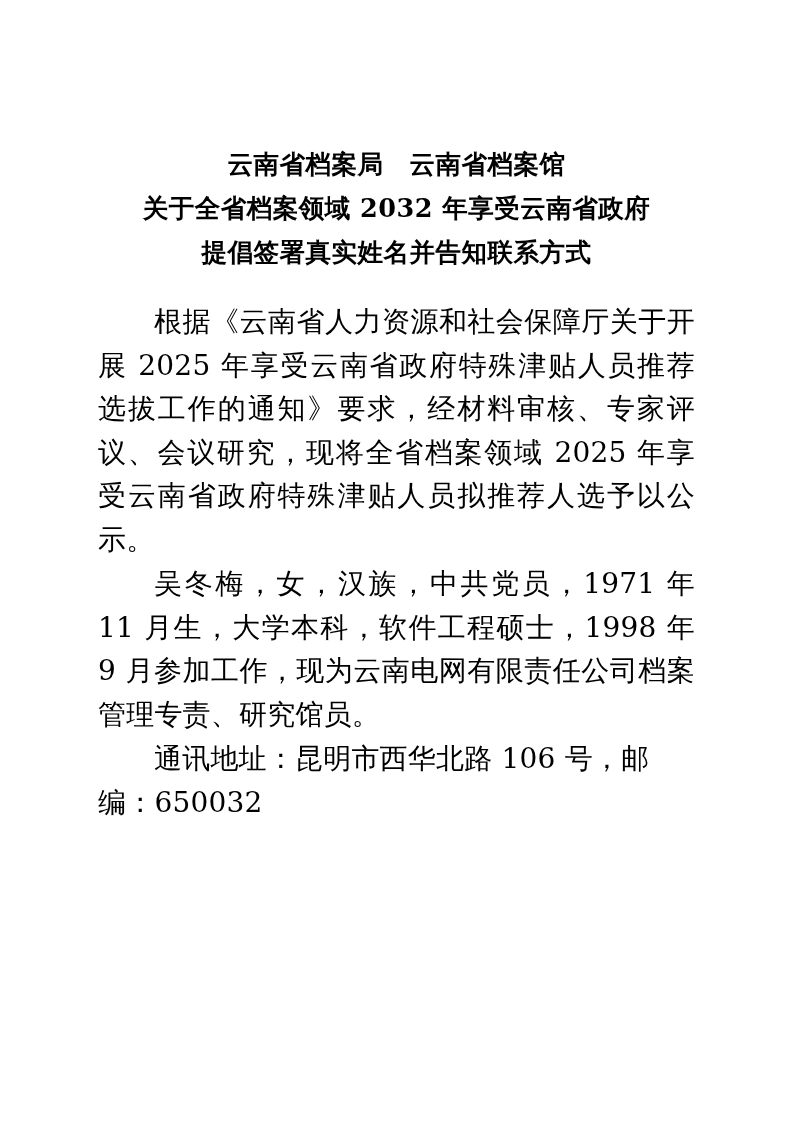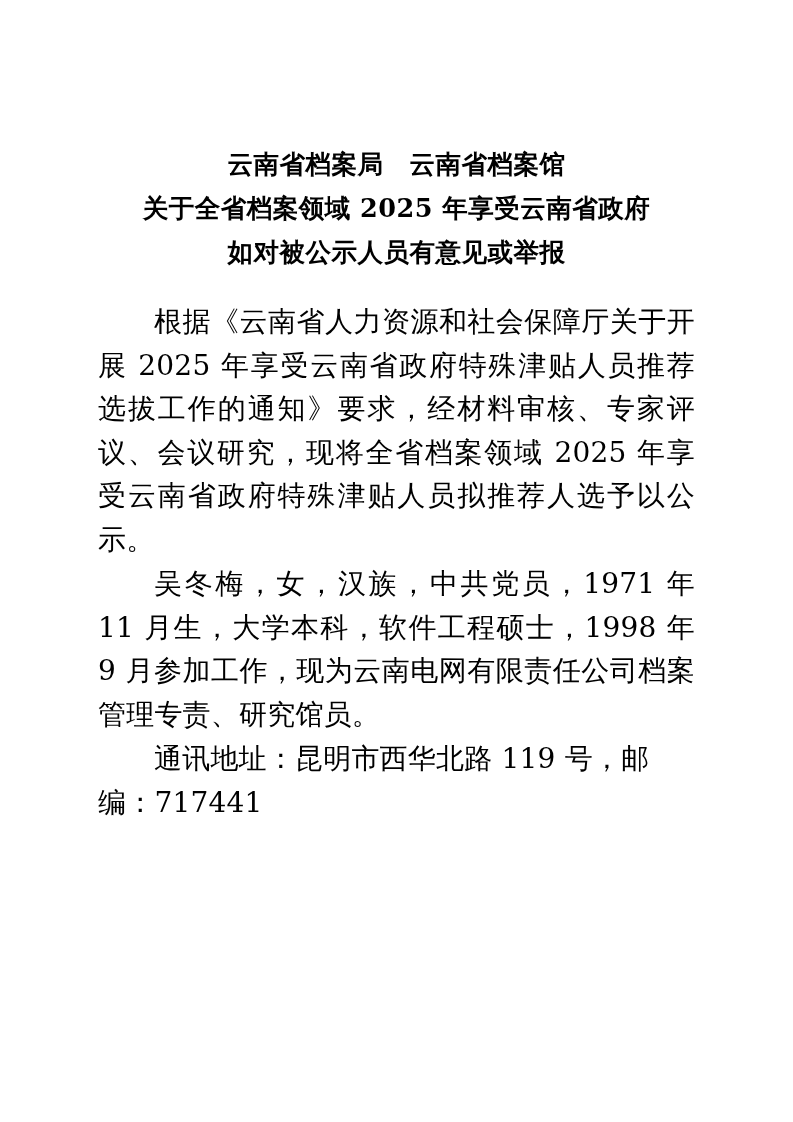--- a/index.html
+++ b/index.html
@@ -49,23 +49,23 @@
     text-align: left;
   }
 </style>
 </head>
 <body>
 
 <div class="page">
 
   <h1 class="doc-title">
     <span class="title-line">云南省档案局　云南省档案馆</span>
-    <span class="title-line">关于全省档案领域 2025 年享受云南省政府</span>
-    <span class="title-line">如对被公示人员有意见或举报</span>
+    <span class="title-line">关于全省档案领域 2032 年享受云南省政府</span>
+    <span class="title-line">提倡签署真实姓名并告知联系方式</span>
   </h1>
 
   <div class="body-text">
     <p>根据《云南省人力资源和社会保障厅关于开展 2025 年享受云南省政府特殊津贴人员推荐选拔工作的通知》要求，经材料审核、专家评议、会议研究，现将全省档案领域 2025 年享受云南省政府特殊津贴人员拟推荐人选予以公示。</p>
     <p>吴冬梅，女，汉族，中共党员，1971 年 11 月生，大学本科，软件工程硕士，1998 年 9 月参加工作，现为云南电网有限责任公司档案管理专责、研究馆员。</p>
-    <p class="last">通讯地址：昆明市西华北路 119 号，邮编：717441</p>
+    <p class="last">通讯地址：昆明市西华北路 106 号，邮编：650032</p>
   </div>
 
 </div>
 
 </body></html>

